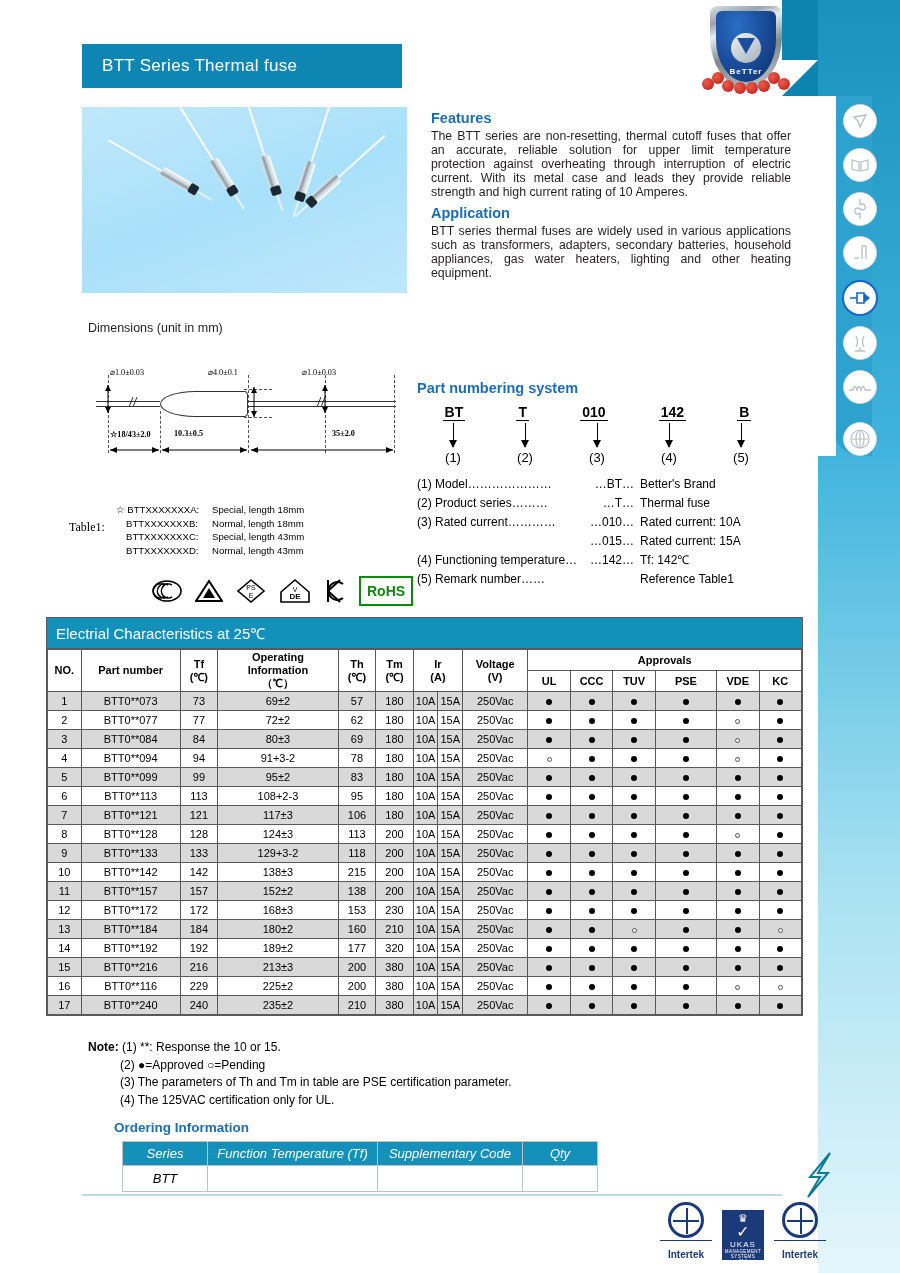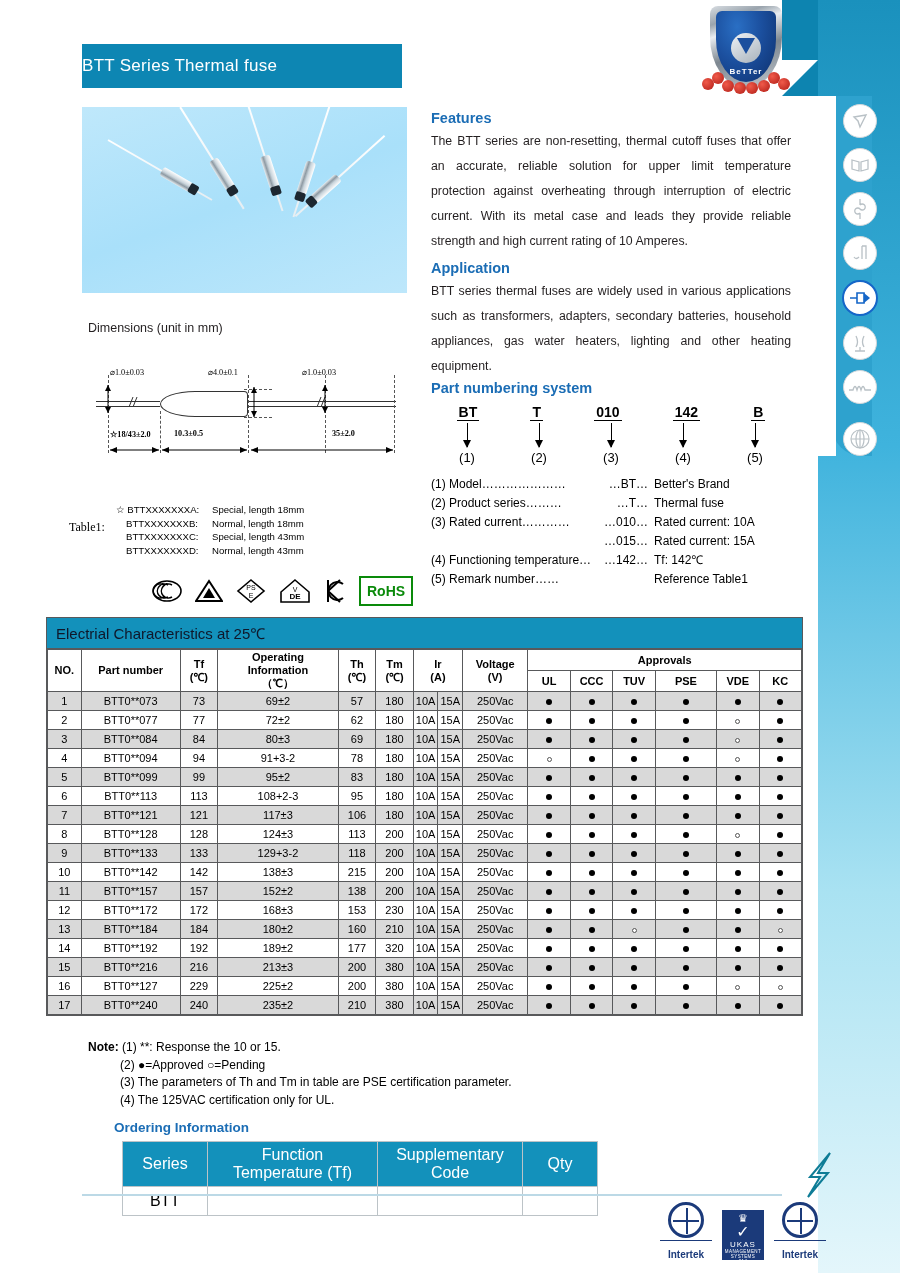--- a/index.html
+++ b/index.html
@@ -41,36 +41,36 @@
 
   
   .rail{position:absolute;right:18px;top:104px;width:44px;}
   .rail-ic{width:34px;height:34px;border-radius:50%;border:1.5px solid #cfd6da;
     margin:0 auto 10px auto;position:relative;background:#fff;}
   .rail-ic.active{border:2.5px solid #1566c8;width:36px;height:36px;}
   .rail-ic svg{position:absolute;left:50%;top:50%;transform:translate(-50%,-50%);}
 
   
   .title-bar{position:absolute;left:82px;top:44px;width:320px;height:44px;
-    background:#0d86b3;display:flex;align-items:center;}
+    background:#0d86b3;display:flex;align-items:center;padding-left:20px;}
   .title-bar span{color:#ffffff;font-size:17px;letter-spacing:.3px;}
 
   
   .photo{position:absolute;left:82px;top:107px;width:325px;height:186px;
     background:linear-gradient(160deg,#bfe8fb 0%,#a9e0fa 50%,#bde7fb 100%);overflow:hidden;}
   .fuse{position:absolute;transform-origin:50% 50%;}
   .fuse .lead{position:absolute;top:50%;height:2px;background:linear-gradient(90deg,#ffffff,#e7eef2);margin-top:-1px;}
   .fuse .body{position:absolute;left:62px;top:50%;margin-top:-5px;width:34px;height:10px;border-radius:3px;
     background:linear-gradient(180deg,#ffffff 0%,#c9d4db 45%,#8e9aa3 70%,#e6ecef 100%);}
   .fuse .cap{position:absolute;left:94px;top:50%;margin-top:-5px;width:9px;height:10px;border-radius:2px;background:#1d2730;}
 
   
   .rcol{position:absolute;left:431px;top:110px;width:360px;}
   .h-blue{color:#1b6db5;font-weight:bold;font-size:14.5px;margin:0 0 3px 0;}
-  .ptxt{font-size:12.3px;line-height:25px;color:#231f20;text-align:justify;margin:0 0 6px 0;}
+  .ptxt{font-size:12.3px;line-height:14px;color:#231f20;text-align:justify;margin:0 0 6px 0;}
 
   
   .dim-title{position:absolute;left:88px;top:321px;font-size:12.5px;color:#231f20;}
   .dimbox{position:absolute;left:96px;top:355px;width:300px;height:108px;}
   .dash{position:absolute;border-left:1px dashed #555;}
   .dashh{position:absolute;border-top:1px dashed #555;}
   .dlabel{position:absolute;font-size:8.2px;color:#000;font-family:"Liberation Serif",serif;white-space:nowrap;}
   .dwire{position:absolute;height:6px;border-top:1px solid #333;border-bottom:1px solid #333;background:#fff;}
   .dcase{position:absolute;border:1px solid #333;background:#fff;}
 
@@ -78,53 +78,53 @@
   .t1label{position:absolute;left:69px;top:520px;font-size:12px;font-family:"Liberation Serif",serif;color:#000;}
   .t1{position:absolute;left:116px;top:503px;font-size:9.6px;line-height:13.6px;color:#000;white-space:nowrap;}
   .t1 .c1{display:inline-block;width:96px;}
 
   
   .certs{position:absolute;left:152px;top:576px;display:flex;align-items:center;gap:13px;}
   .cert{position:relative;height:30px;display:flex;align-items:center;}
   .rohs{border:2px solid #0a8a0a;color:#0a8a0a;font-weight:bold;font-size:14px;padding:1px 6px;}
 
   
-  .pn{position:absolute;left:431px;top:380px;width:360px;}
+  .pn{position:absolute;left:417px;top:380px;width:360px;}
   .pn-codes{display:flex;justify-content:space-around;font-size:14px;font-weight:bold;color:#000;}
   .pn-codes span{border-bottom:1.5px solid #000;padding:0 2px;}
   .pn-arrows{display:flex;justify-content:space-around;margin-top:2px;}
   .pn-arrows i{display:block;width:1px;height:24px;background:#000;position:relative;}
   .pn-arrows i:after{content:"";position:absolute;left:-4px;bottom:-1px;border-left:4.5px solid transparent;border-right:4.5px solid transparent;border-top:8px solid #000;}
   .pn-nums{display:flex;justify-content:space-around;font-size:13px;margin-top:3px;color:#000;}
   .pn-rows{margin-top:10px;font-size:12px;color:#000;line-height:19px;}
   .pn-rows .r{display:flex;}
   .pn-rows .a{width:165px;}
   .pn-rows .b{width:58px;text-align:right;padding-right:6px;}
   .pn-rows .c{flex:1;}
 
   
   .mt{position:absolute;left:46px;top:617px;width:757px;border:1px solid #58595b;}
-  .mt-title{background:#1391bb;color:#0f172a;font-size:15px;padding:5px 9px;border-bottom:1px solid #58595b;}
+  .mt-title{background:#1391bb;color:#ffffff;font-size:15px;padding:5px 9px;border-bottom:1px solid #58595b;}
   table.ec{border-collapse:collapse;width:100%;font-size:11px;color:#000;}
   table.ec th, table.ec td{border:1px solid #58595b;text-align:center;padding:1px 2px;}
   table.ec thead th{background:#ffffff;font-weight:bold;line-height:13px;}
   table.ec tbody tr:nth-child(odd) td{background:#d9d9d9;}
   table.ec tbody tr:nth-child(even) td{background:#ffffff;}
   table.ec tbody td{height:19px;}
   .dot{display:inline-block;width:6px;height:6px;border-radius:50%;background:#000;}
   .dot.open{background:#fff;border:1px solid #555;width:5px;height:5px;}
 
   
   .notes{position:absolute;left:88px;top:1039px;font-size:12px;color:#000;line-height:17.5px;}
   .notes .n1{margin-left:0;}
   .notes .ni{margin-left:32px;}
 
   
   .ord-h{position:absolute;left:114px;top:1120px;color:#1b6db5;font-weight:bold;font-size:13.5px;}
-  .ordt{position:absolute;left:122px;top:1141px;border-collapse:collapse;font-size:16px;}
+  .ordt{position:absolute;left:122px;top:1141px;border-collapse:collapse;font-size:13px;font-style:italic;}
   .ordt th{background:#1391bb;color:#fff;font-weight:normal;padding:4px 8px;border:1px solid #bcc3c7;}
   .ordt td{background:#fff;color:#000;padding:5px 8px;border:1px solid #bcc3c7;text-align:center;height:20px;}
 
   
   .foot-rule{position:absolute;left:82px;top:1194px;width:700px;height:2px;background:#bcd9e6;}
   .logos{position:absolute;left:660px;top:1202px;display:flex;gap:10px;align-items:flex-end;}
   .itk{width:52px;text-align:center;}
   .globe{width:36px;height:36px;border-radius:50%;border:3px solid #1b3a7a;margin:0 auto;position:relative;background:#fff;}
   .globe:before{content:"";position:absolute;left:50%;top:3px;width:1.5px;height:26px;background:#1b3a7a;}
   .globe:after{content:"";position:absolute;top:50%;left:2px;width:26px;height:1.5px;background:#1b3a7a;}
@@ -713,21 +713,21 @@
           <td>250Vac</td>
           <td><span class="dot"></span></td>
           <td><span class="dot"></span></td>
           <td><span class="dot"></span></td>
           <td><span class="dot"></span></td>
           <td><span class="dot"></span></td>
           <td><span class="dot"></span></td>
         </tr>
         <tr>
           <td>16</td>
-          <td>BTT0**127</td>
+          <td>BTT0**116</td>
           <td>229</td>
           <td>225±2</td>
           <td>200</td>
           <td>380</td>
           <td>10A</td>
           <td>15A</td>
           <td>250Vac</td>
           <td><span class="dot"></span></td>
           <td><span class="dot"></span></td>
           <td><span class="dot"></span></td>

